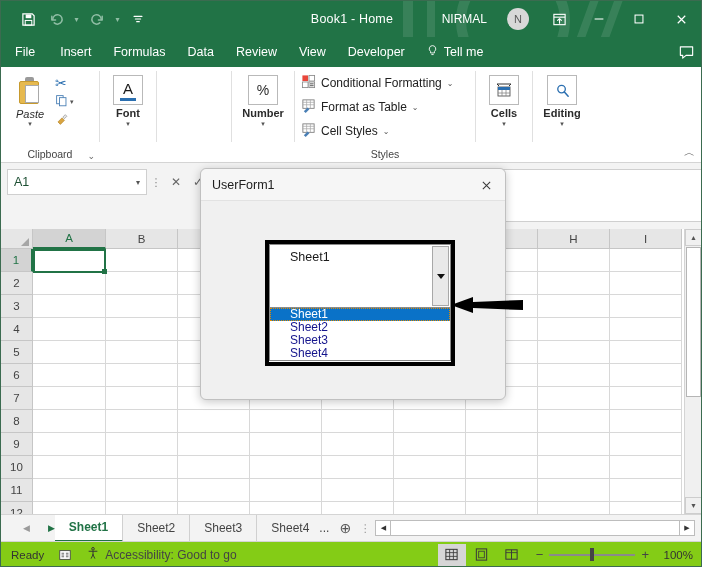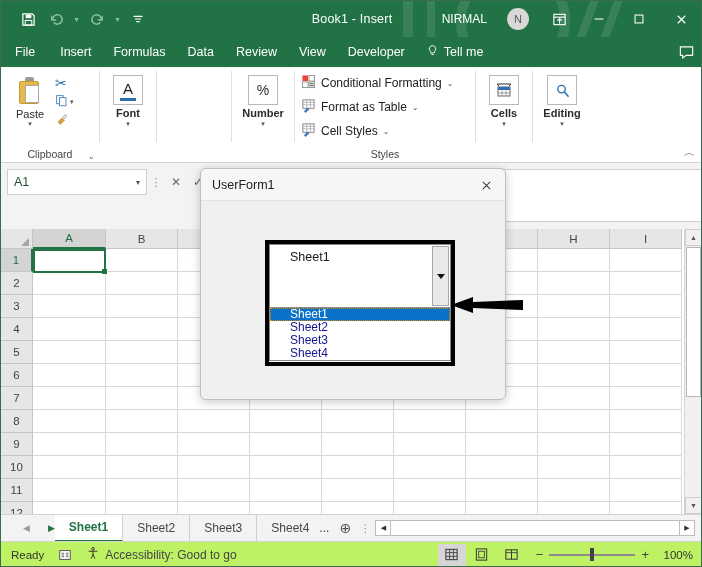--- a/index.html
+++ b/index.html
@@ -72,21 +72,21 @@
   .grp { position: relative; display: flex; flex-direction: column; padding: 3px 6px 0 6px; }
   .grp-body { flex: 1; display: flex; align-items: flex-start; gap: 2px; padding-top: 3px; }
   .grp-label { height: 16px; font-size: 10.5px; color: #444; text-align: center; line-height: 16px; }
   .grp-sep { width: 1px; background: #e0e0e0; margin: 4px 0 20px 0; }
 
   .bigbtn {
     width: 46px; display: flex; flex-direction: column; align-items: center; gap: 1px;
     padding-top: 2px;
   }
   .bigbtn .bx { width: 32px; height: 32px; display: flex; align-items: center; justify-content: center; }
-  .bigbtn .lbl { font-size: 11px; color: #2b2b2b; }
+  .bigbtn .lbl { font-size: 11px; color: #2b2b2b; font-style: italic; }
   .bigbtn .cv { font-size: 7px; color: #555; line-height: 6px; }
 
   .icobox {
     width: 30px; height: 30px; border: 1px solid #b9b9b9; background: #fff;
     display: flex; align-items: center; justify-content: center;
   }
   .smallcol { display: flex; flex-direction: column; align-items: center; gap: 2px; padding-top: 2px; }
   .smallcol .lbl { font-size: 11px; color: #2b2b2b; font-weight: bold; }
   .smallcol .cv { font-size: 7px; color: #555; line-height: 6px; }
 
@@ -164,21 +164,21 @@
   .stab { height: 27px; display: flex; align-items: center; padding: 0 14px; font-size: 12px; color: #444; border-right: 1px solid #d0d0d0; }
   .stab.active { background: #ffffff; color: #217346; font-weight: bold; border-bottom: 2px solid #217346; border-right: 1px solid #d0d0d0; }
   .stab-ellipsis { padding: 0 4px; font-size: 12px; color: #444; display: flex; align-items: center; height: 27px; }
   .addsheet { width: 24px; height: 27px; display: flex; align-items: center; justify-content: center; font-size: 14px; color: #555; }
   .sb-dots { width: 16px; display: flex; align-items: center; justify-content: center; color: #999; font-size: 11px; }
   .hsb { flex: 1; height: 17px; margin: 0 8px 0 2px; display: flex; align-items: center; }
   .hsb .arw { width: 16px; height: 16px; border: 1px solid #bdbdbd; background: #fff; display: flex; align-items: center; justify-content: center; font-size: 7px; color: #333; }
   .hsb .track { flex: 1; height: 16px; background: #fff; border-top: 1px solid #bdbdbd; border-bottom: 1px solid #bdbdbd; }
 
   
-  .statusbar { position: absolute; left: 0; top: 540px; width: 702px; height: 26px; background: #bef264; border-top: 1px solid #d4d4d4; display: flex; align-items: center; }
+  .statusbar { position: absolute; left: 0; top: 540px; width: 702px; height: 26px; background: #84cc16; border-top: 1px solid #d4d4d4; display: flex; align-items: center; }
   .st-text { font-size: 11.5px; color: #333; padding-left: 10px; }
   .st-ico { padding-left: 14px; font-size: 12px; color: #444; display: flex; align-items: center; gap: 5px; }
   .st-right { margin-left: auto; display: flex; align-items: center; padding-right: 10px; gap: 2px; }
   .viewbtn { width: 28px; height: 22px; display: flex; align-items: center; justify-content: center; color: #3a3a3a; }
   .viewbtn.active { background: #d6d6d6; }
   .zoomctl { display: flex; align-items: center; gap: 6px; margin-left: 8px; }
   .zoomctl .sign { font-size: 13px; color: #444; }
   .ztrack { position: relative; width: 86px; height: 14px; display: flex; align-items: center; }
   .ztrack .line { width: 100%; height: 2px; background: #8a8a8a; }
   .ztrack .knob { position: absolute; left: 41px; width: 4px; height: 13px; background: #444; }
@@ -274,21 +274,21 @@
           </svg>
       </div>
       <div class="qat-caret">▾</div>
       <div class="qat-btn">
         <svg width="14" height="14" viewBox="0 0 16 16">
             <path d="M3.5 5h9M5 8h6M6.5 11h3" stroke="#fff" stroke-width="1.3" stroke-linecap="round"></path>
           </svg>
       </div>
     </div>
 
-    <div class="tb-title">Book1  -  Insert</div>
+    <div class="tb-title">Book1  -  Home</div>
 
     <div class="tb-right">
       <span class="tb-user">NIRMAL</span>
       <span class="tb-avatar">N</span>
       <div class="tb-ctl">
         <svg width="15" height="15" viewBox="0 0 16 16">
             <rect x="2" y="2.5" width="12" height="11" fill="none" stroke="#fff" stroke-width="1.2"></rect>
             <path d="M2 5.5h12" stroke="#fff" stroke-width="1.2"></path>
             <path d="M8 12V7.5M6 9l2-2 2 2" fill="none" stroke="#fff" stroke-width="1.2" stroke-linecap="round" stroke-linejoin="round"></path>
           </svg>

